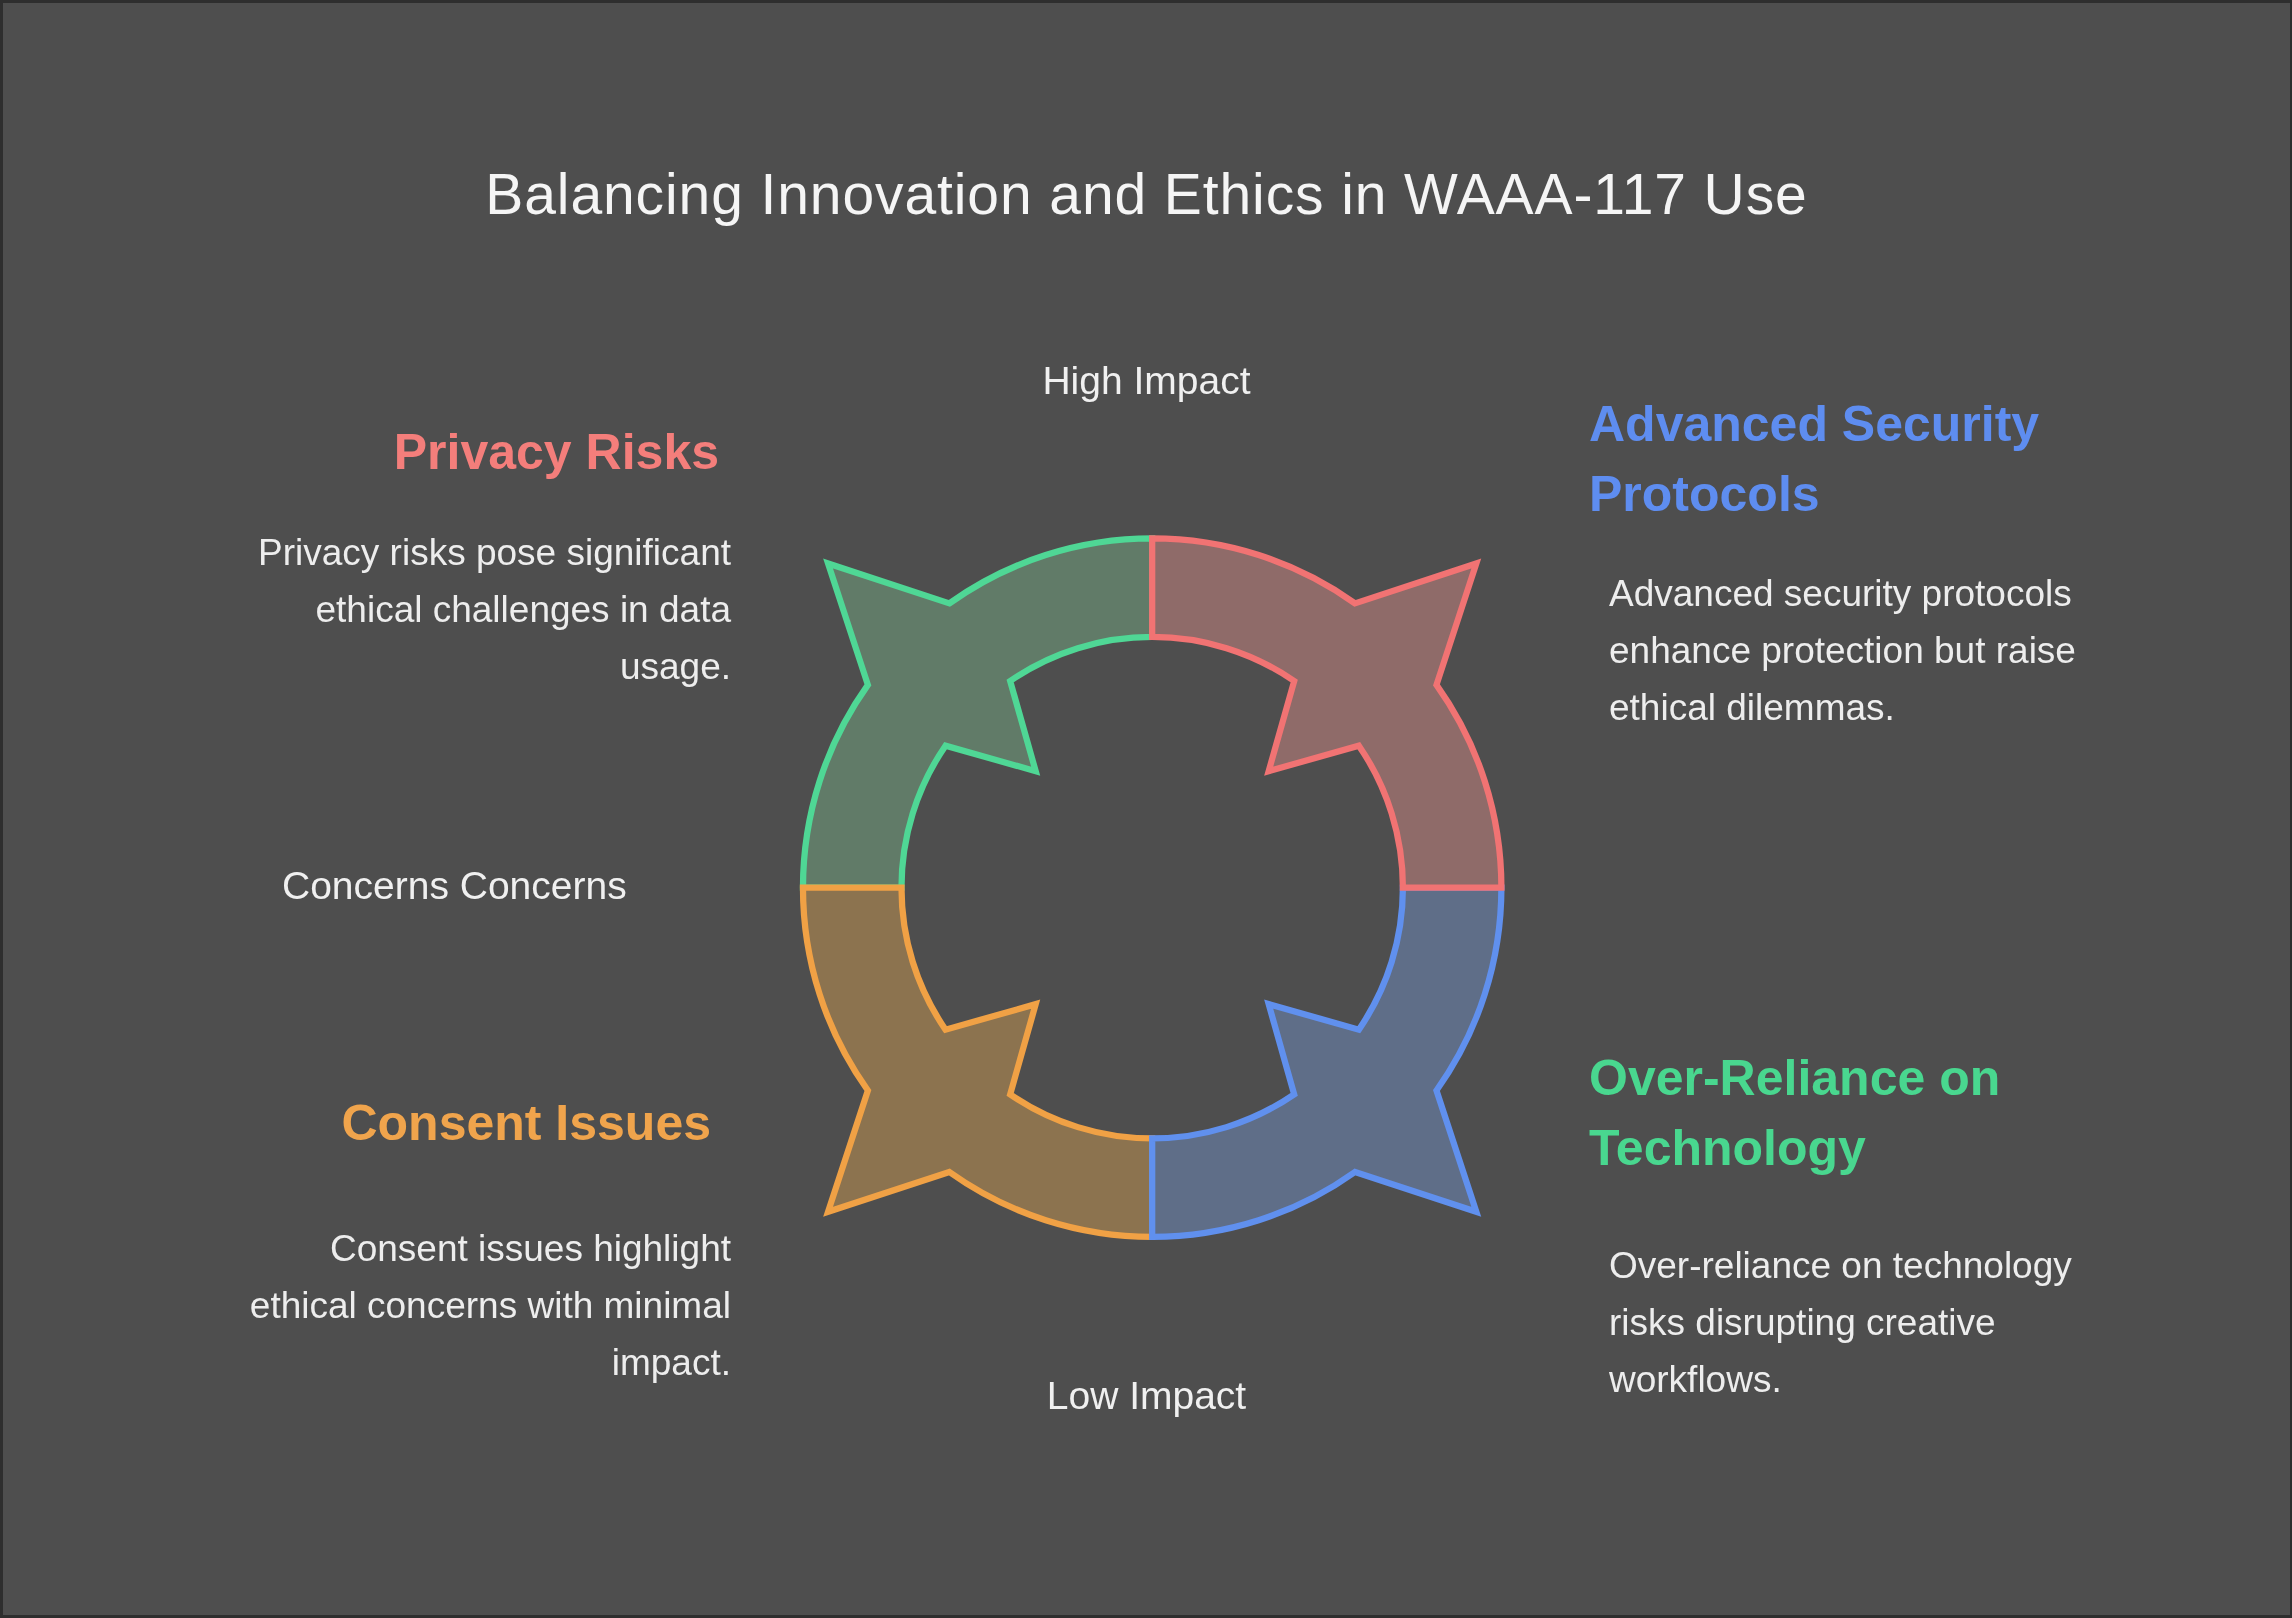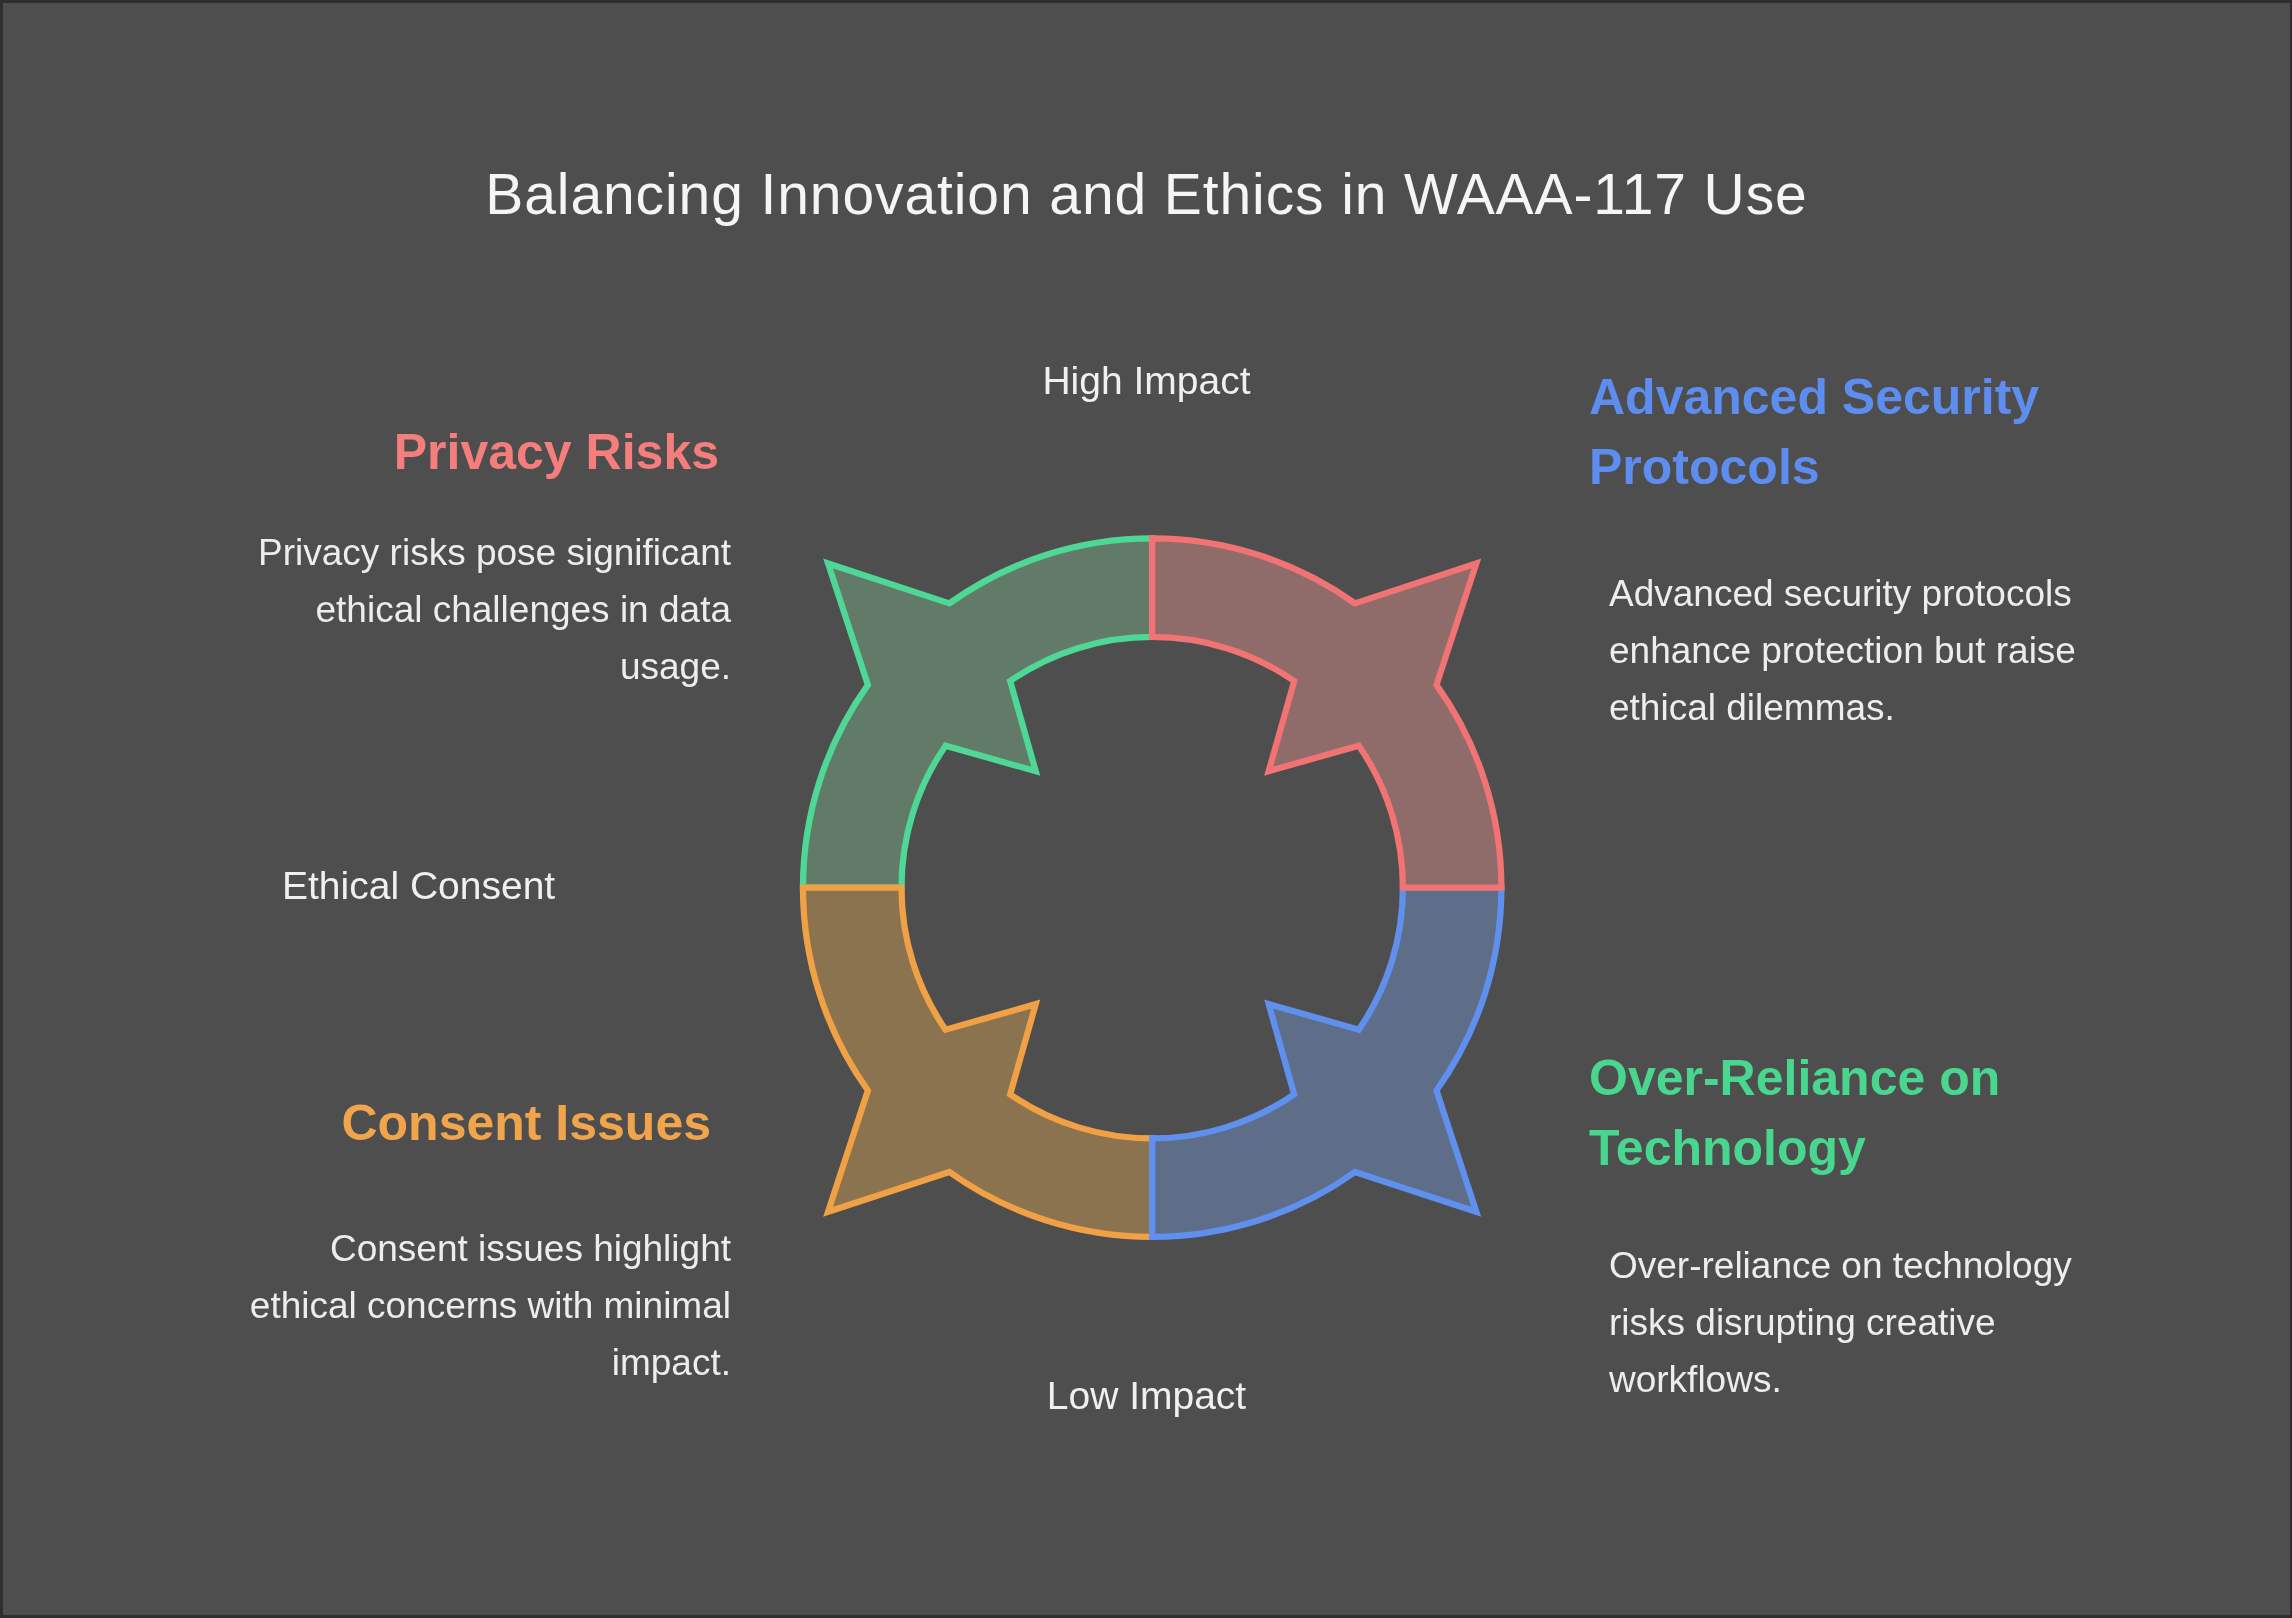--- a/index.html
+++ b/index.html
@@ -12,21 +12,21 @@
   .axis.top{left:0;right:0;top:355px;text-align:center;}
   .axis.bottom{left:0;right:0;top:1370px;text-align:center;}
   .axis.left{left:279px;top:860px;}
   .axis.right{left:1652px;top:829px;line-height:57px;white-space:pre-line;}
   .qheading{position:absolute;font-size:50px;font-weight:700;line-height:70px;white-space:pre-line;}
   .qbody{position:absolute;font-size:37px;line-height:57px;color:#EDEDED;white-space:pre-line;padding-left:20px;}
   .col-left{left:0;width:708px;text-align:right;}
   .col-right{left:1586px;width:663px;text-align:left;}
   .h-privacy{top:414px;}
   .b-privacy{top:521px;}
-  .h-security{top:359px;}
+  .h-security{top:386px;}
   .b-security{top:562px;}
   .h-consent{top:1085px;}
   .b-consent{top:1193px;margin-top:24px;}
   .h-reliance{top:993px;margin-top:47px;}
   .b-reliance{top:1234px;}
   svg.diagram{position:absolute;left:0;top:0;}
 </style>
 </head>
 <body>
 
@@ -36,21 +36,21 @@
 
   <svg class="diagram" width="2293" height="1618" viewBox="0 0 2560 1807" aria-hidden="true">
       <path d="M 893.0 988.0 A 390 390 0 0 1 965.5 761.5 L 921.0 626.0 L 1056.5 670.5 A 390 390 0 0 1 1283.0 598.0 L 1283.0 708.0 A 280 280 0 0 0 1124.4 757.2 L 1152.9 857.9 L 1052.2 829.4 A 280 280 0 0 0 1003.0 988.0 Z" fill="#617B68" stroke="#4FD795" stroke-width="7" stroke-linejoin="miter" stroke-miterlimit="6"></path>
       <path d="M 1283.0 1378.0 A 390 390 0 0 1 1056.5 1305.5 L 921.0 1350.0 L 965.5 1214.5 A 390 390 0 0 1 893.0 988.0 L 1003.0 988.0 A 280 280 0 0 0 1052.2 1146.6 L 1152.9 1118.1 L 1124.4 1218.8 A 280 280 0 0 0 1283.0 1268.0 Z" fill="#8C734F" stroke="#F0A145" stroke-width="7" stroke-linejoin="miter" stroke-miterlimit="6"></path>
       <path d="M 1673.0 988.0 A 390 390 0 0 1 1600.5 1214.5 L 1645.0 1350.0 L 1509.5 1305.5 A 390 390 0 0 1 1283.0 1378.0 L 1283.0 1268.0 A 280 280 0 0 0 1441.6 1218.8 L 1413.1 1118.1 L 1513.8 1146.6 A 280 280 0 0 0 1563.0 988.0 Z" fill="#5F6E88" stroke="#6090EE" stroke-width="7" stroke-linejoin="miter" stroke-miterlimit="6"></path>
       <path d="M 1283.0 598.0 A 390 390 0 0 1 1509.5 670.5 L 1645.0 626.0 L 1600.5 761.5 A 390 390 0 0 1 1673.0 988.0 L 1563.0 988.0 A 280 280 0 0 0 1513.8 829.4 L 1413.1 857.9 L 1441.6 757.2 A 280 280 0 0 0 1283.0 708.0 Z" fill="#8F6B69" stroke="#F17373" stroke-width="7" stroke-linejoin="miter" stroke-miterlimit="6"></path>
     </svg>
 
   <div class="axis top">High Impact</div>
   <div class="axis bottom">Low Impact</div>
-  <div class="axis left">Ethical Consent</div>
+  <div class="axis left">Concerns Concerns</div>
 
   <div class="qheading col-left h-privacy" style="color: rgb(244, 126, 123); padding-left: 8px;">Privacy Risks</div>
   <div class="qbody col-left b-privacy">Privacy risks pose significant
 ethical challenges in data
 usage.</div>
 
   <div class="qheading col-right h-security" style="color: rgb(94, 141, 240);">Advanced Security
 Protocols</div>
   <div class="qbody col-right b-security">Advanced security protocols
 enhance protection but raise

